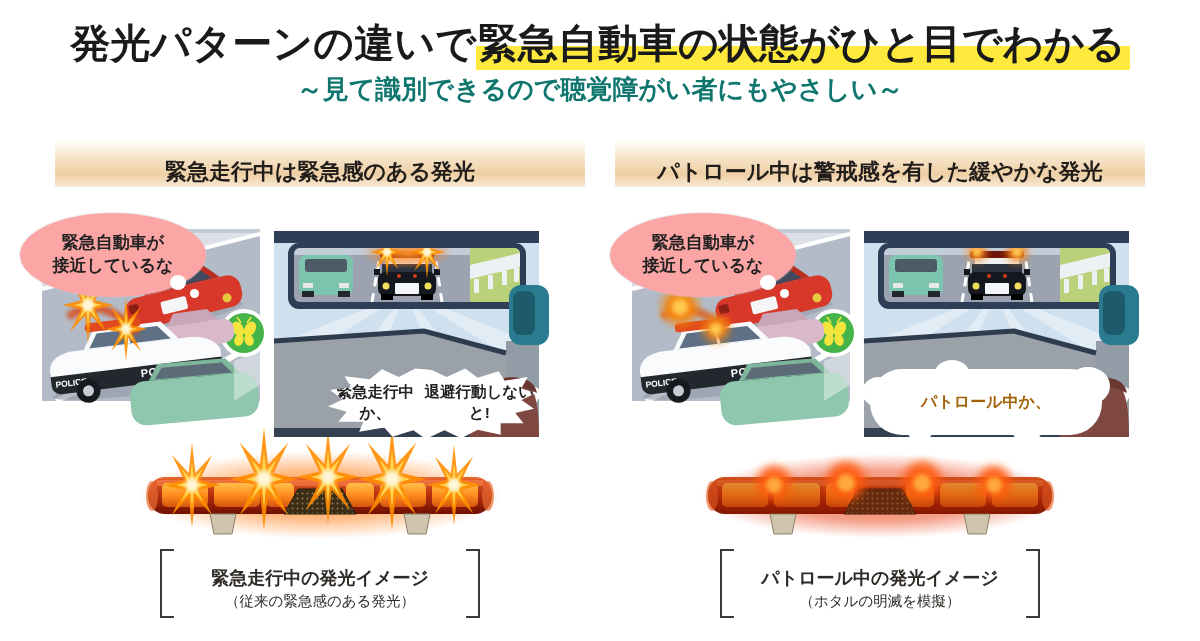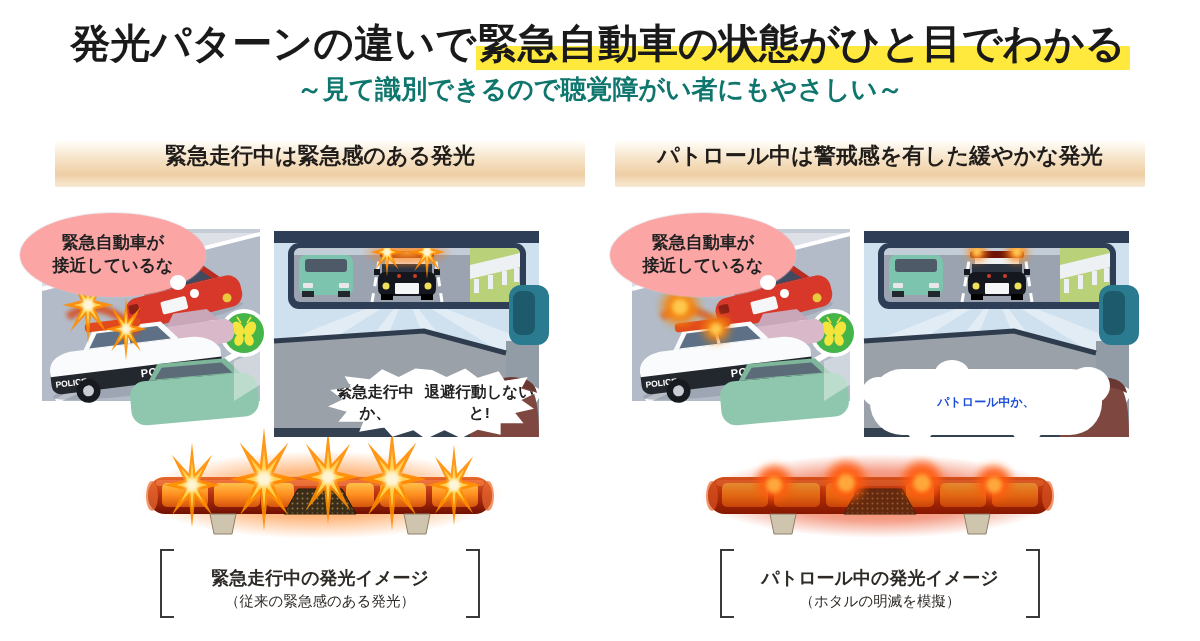--- a/index.html
+++ b/index.html
@@ -21,21 +21,21 @@
   .subtitle{
     margin-top:6px;text-align:center;font-size:26px;font-weight:bold;color:#0f766e;
     white-space:nowrap;
   }
   
   .columns{display:flex;justify-content:center;gap:30px;margin-top:34px;}
   .column{width:530px;position:relative;}
   .col-header{
     height:46px;border-radius:2px;
     background:linear-gradient(180deg,#fffdf9 0%,#f6e2c6 40%,#eecfa4 72%,#f8e9d4 100%);
-    display:flex;align-items:flex-start;justify-content:center;
+    display:flex;align-items:flex-end;justify-content:center;
     font-size:22px;font-weight:bold;color:#211d1a;white-space:nowrap;
   }
   .panels{position:relative;height:210px;margin-top:42px;}
   .panel{position:absolute;}
   .panel svg{display:block;overflow:visible;}
   .panel-street{top:0;width:218px;height:172px;}
   .panel-mirror{top:2px;width:265px;height:206px;}
   .col0 .panel-street{left:-13px;}  .col0 .panel-mirror{left:219px;}
   .col1 .panel-street{left:17px;}   .col1 .panel-mirror{left:249px;}
   
@@ -53,21 +53,21 @@
     clip-path:polygon(50% 4%,57% 14%,66% 2%,72% 15%,82% 6%,85% 19%,96% 14%,93% 30%,
       100% 36%,93% 46%,99% 58%,90% 64%,94% 78%,83% 78%,83% 94%,72% 87%,64% 99%,
       56% 88%,47% 100%,41% 88%,31% 97%,27% 84%,15% 90%,17% 76%,5% 76%,9% 62%,
       0% 55%,7% 45%,1% 32%,11% 28%,8% 13%,20% 17%,26% 3%,34% 14%,42% 2%);
     display:flex;flex-direction:row;justify-content:space-between;align-items:center;
     font-size:15.5px;font-weight:bold;color:#222;line-height:1.35;text-align:center;
   }
   .cloud-bubble{
     position:absolute;left:6px;top:138px;width:232px;height:66px;
     display:flex;justify-content:center;align-items:center;
-    font-size:12px;font-weight:bold;color:#1d4ed8;line-height:1.4;text-align:center;
+    font-size:16px;font-weight:bold;color:#a16207;line-height:1.4;text-align:center;
   }
   .cloud-core{position:absolute;inset:0;background:#fff;border-radius:32px;}
   .bump{position:absolute;background:#fff;border-radius:50%;}
   .b1{width:34px;height:30px;left:-8px;top:8px;}
   .b2{width:44px;height:38px;right:-8px;top:-2px;}
   .b3{width:34px;height:26px;left:28%;top:-9px;}
   .b4{width:30px;height:24px;right:26%;bottom:-7px;}
   .b5{width:26px;height:22px;left:16%;bottom:-6px;}
   .bubble-text{position:relative;}
   

